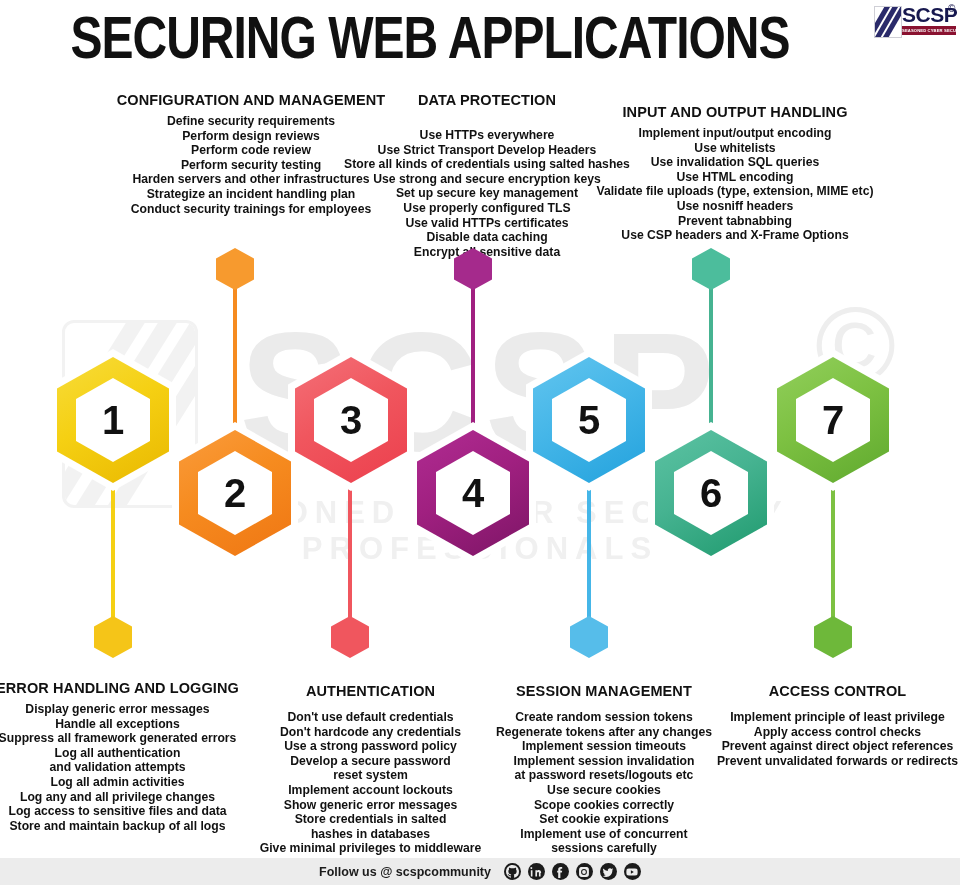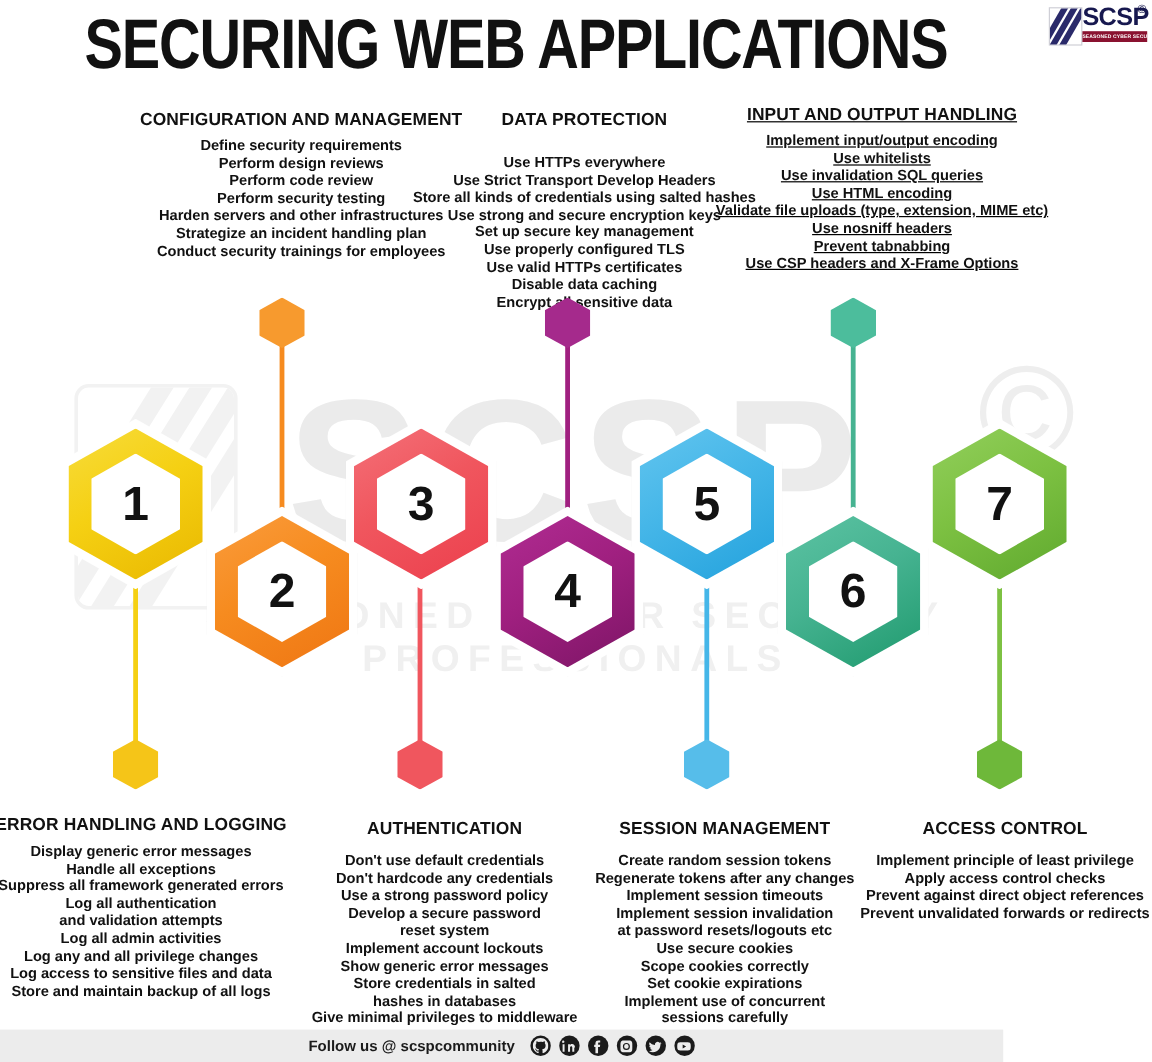--- a/index.html
+++ b/index.html
@@ -123,21 +123,21 @@
     font-family:"Liberation Sans", sans-serif;
   }
 
   .hex-sm{
     position:absolute;width:38px;height:42px;
     clip-path:polygon(50% 0%,100% 25%,100% 75%,50% 100%,0% 75%,0% 25%);
   }
 
   
   .footer{
-    position:absolute;left:0;top:858px;width:836px;height:27px;
+    position:absolute;left:0;top:858px;width:960px;height:27px;
     background:#ececec;
     display:flex;align-items:center;justify-content:center;gap:7px;
   }
   .footer .fl{
     font-size:12.5px;font-weight:bold;color:#1b1b1b;margin-right:6px;
   }
   .sico{
     width:17px;height:17px;border-radius:50%;
     background:#1b1b1b;color:#ececec;
     display:flex;align-items:center;justify-content:center;
@@ -197,21 +197,21 @@
       <li>Store all kinds of credentials using salted hashes</li>
       <li>Use strong and secure encryption keys</li>
       <li>Set up secure key management</li>
       <li>Use properly configured TLS</li>
       <li>Use valid HTTPs certificates</li>
       <li>Disable data caching</li>
       <li>Encrypt all sensitive data</li>
     </ul>
   </div>
 
-  <div class="block" style="left:570px;top:88px;width:330px;text-decoration:underline;">
+  <div class="block" style="left:570px;top:104px;width:330px;">
     <h3>INPUT AND OUTPUT HANDLING</h3>
     <ul>
       <li>Implement input/output encoding</li>
       <li>Use whitelists</li>
       <li>Use invalidation SQL queries</li>
       <li>Use HTML encoding</li>
       <li>Validate file uploads (type, extension, MIME etc)</li>
       <li>Use nosniff headers</li>
       <li>Prevent tabnabbing</li>
       <li>Use CSP headers and X-Frame Options</li>

